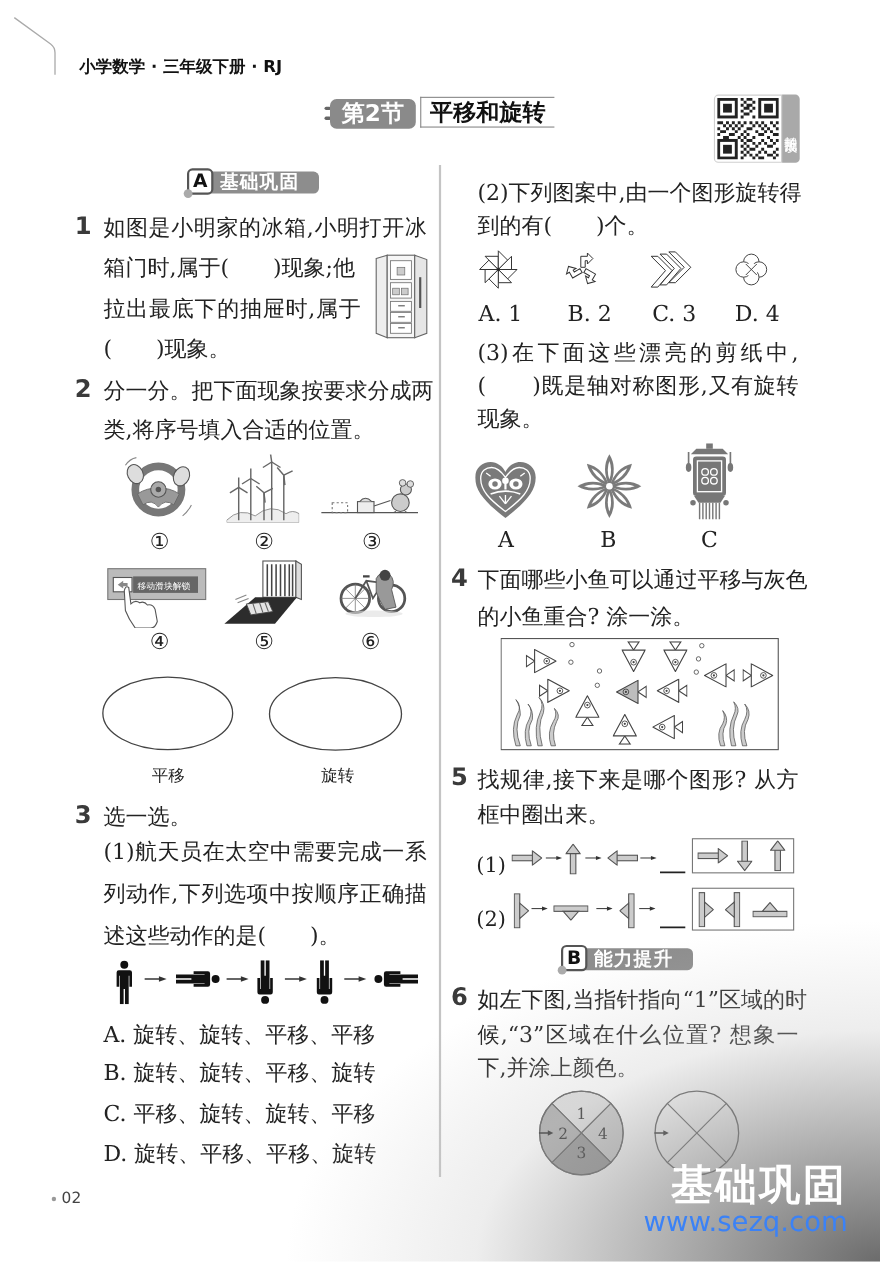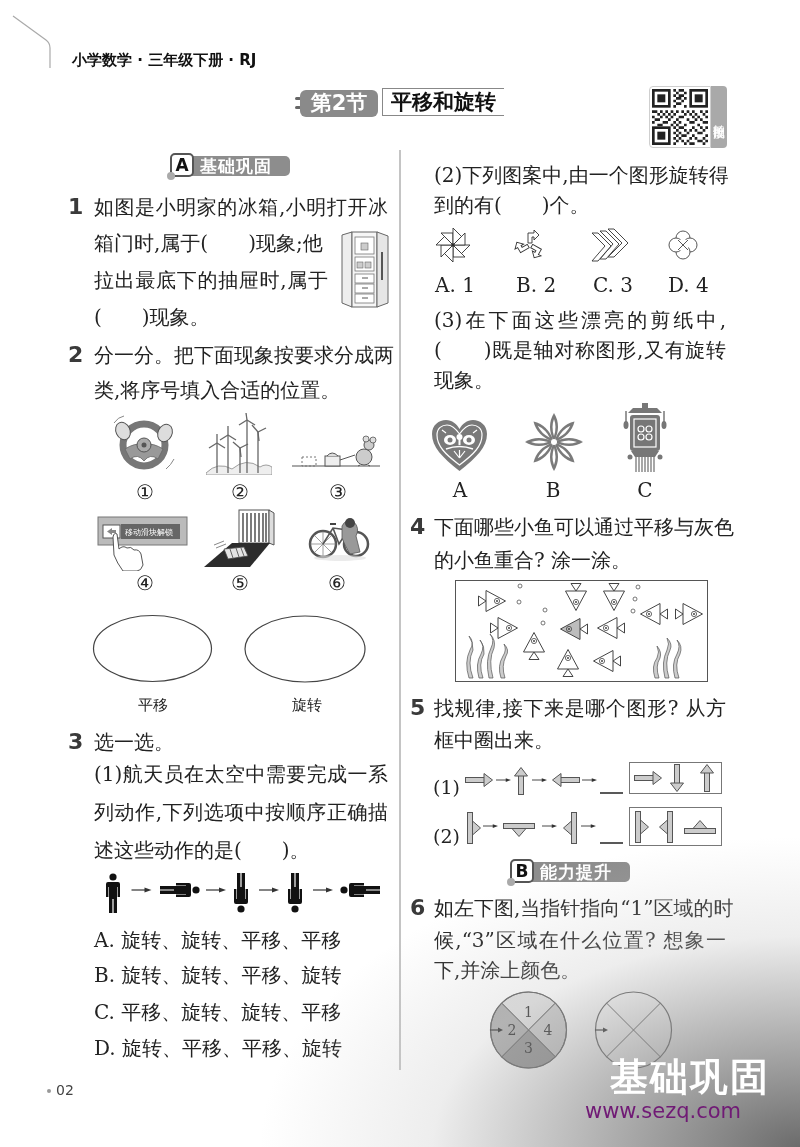--- a/index.html
+++ b/index.html
@@ -19,21 +19,21 @@
 .part .letter{position:absolute;left:0;top:0;width:20px;height:20px;border:2.5px solid #555;border-radius:5px;background:#fff;font-family:"DejaVu Sans",sans-serif;font-weight:bold;font-size:17px;line-height:20px;text-align:center;color:#111;z-index:2;}
 .part .pill{position:absolute;left:22px;top:3px;height:20px;width:98px;background:#8d8d8d;border-radius:0 5px 5px 0;color:#fff;font-family:"DejaVu Sans",sans-serif;font-weight:bold;font-size:17px;line-height:20px;padding-left:8px;box-sizing:border-box;letter-spacing:1px;}
 .part .dot{position:absolute;left:-3px;top:19px;width:8px;height:8px;border-radius:50%;background:#aaa;z-index:3;}
 .divider{position:absolute;left:399px;top:150px;width:1.5px;height:920px;background:#c4c4c4;}
 .pagenum{position:absolute;left:47px;top:1081px;font-family:"DejaVu Sans",sans-serif;font-size:14px;line-height:18px;color:#444;}
 .pagenum .pdot{display:inline-block;width:4px;height:4px;border-radius:50%;background:#999;vertical-align:middle;margin-right:5px;}
 .cat{position:absolute;width:50px;text-align:center;font-size:15px;line-height:20px;color:#222;}
 .shade{position:absolute;left:0;top:0;width:800px;height:1147px;pointer-events:none;
   background:radial-gradient(ellipse 540px 310px at 100% 100%, rgba(95,95,95,0.92) 0%, rgba(140,140,140,0.7) 35%, rgba(200,200,200,0.32) 68%, rgba(255,255,255,0) 100%);}
 .wm-title{position:absolute;left:610px;top:1056px;font-family:"DejaVu Sans",sans-serif;font-weight:bold;font-size:38px;line-height:42px;color:#fff;letter-spacing:2px;}
-.wm-url{position:absolute;left:585px;top:1097px;font-family:"DejaVu Sans",sans-serif;font-size:21px;line-height:28px;color:#701a75;}
+.wm-url{position:absolute;left:585px;top:1097px;font-family:"DejaVu Sans",sans-serif;font-size:25px;line-height:28px;color:#3b82f6;}
 .opt{position:absolute;font-size:20px;line-height:24px;white-space:nowrap;}
 .rowlbl{position:absolute;font-size:19px;line-height:24px;}
 </style>
 </head>
 <body>
 
 <svg width="0" height="0" style="position:absolute">
   <defs>
     <symbol id="person" viewBox="0 0 16 40">
       <circle cx="8" cy="4" r="3.6" fill="#111"></circle>

